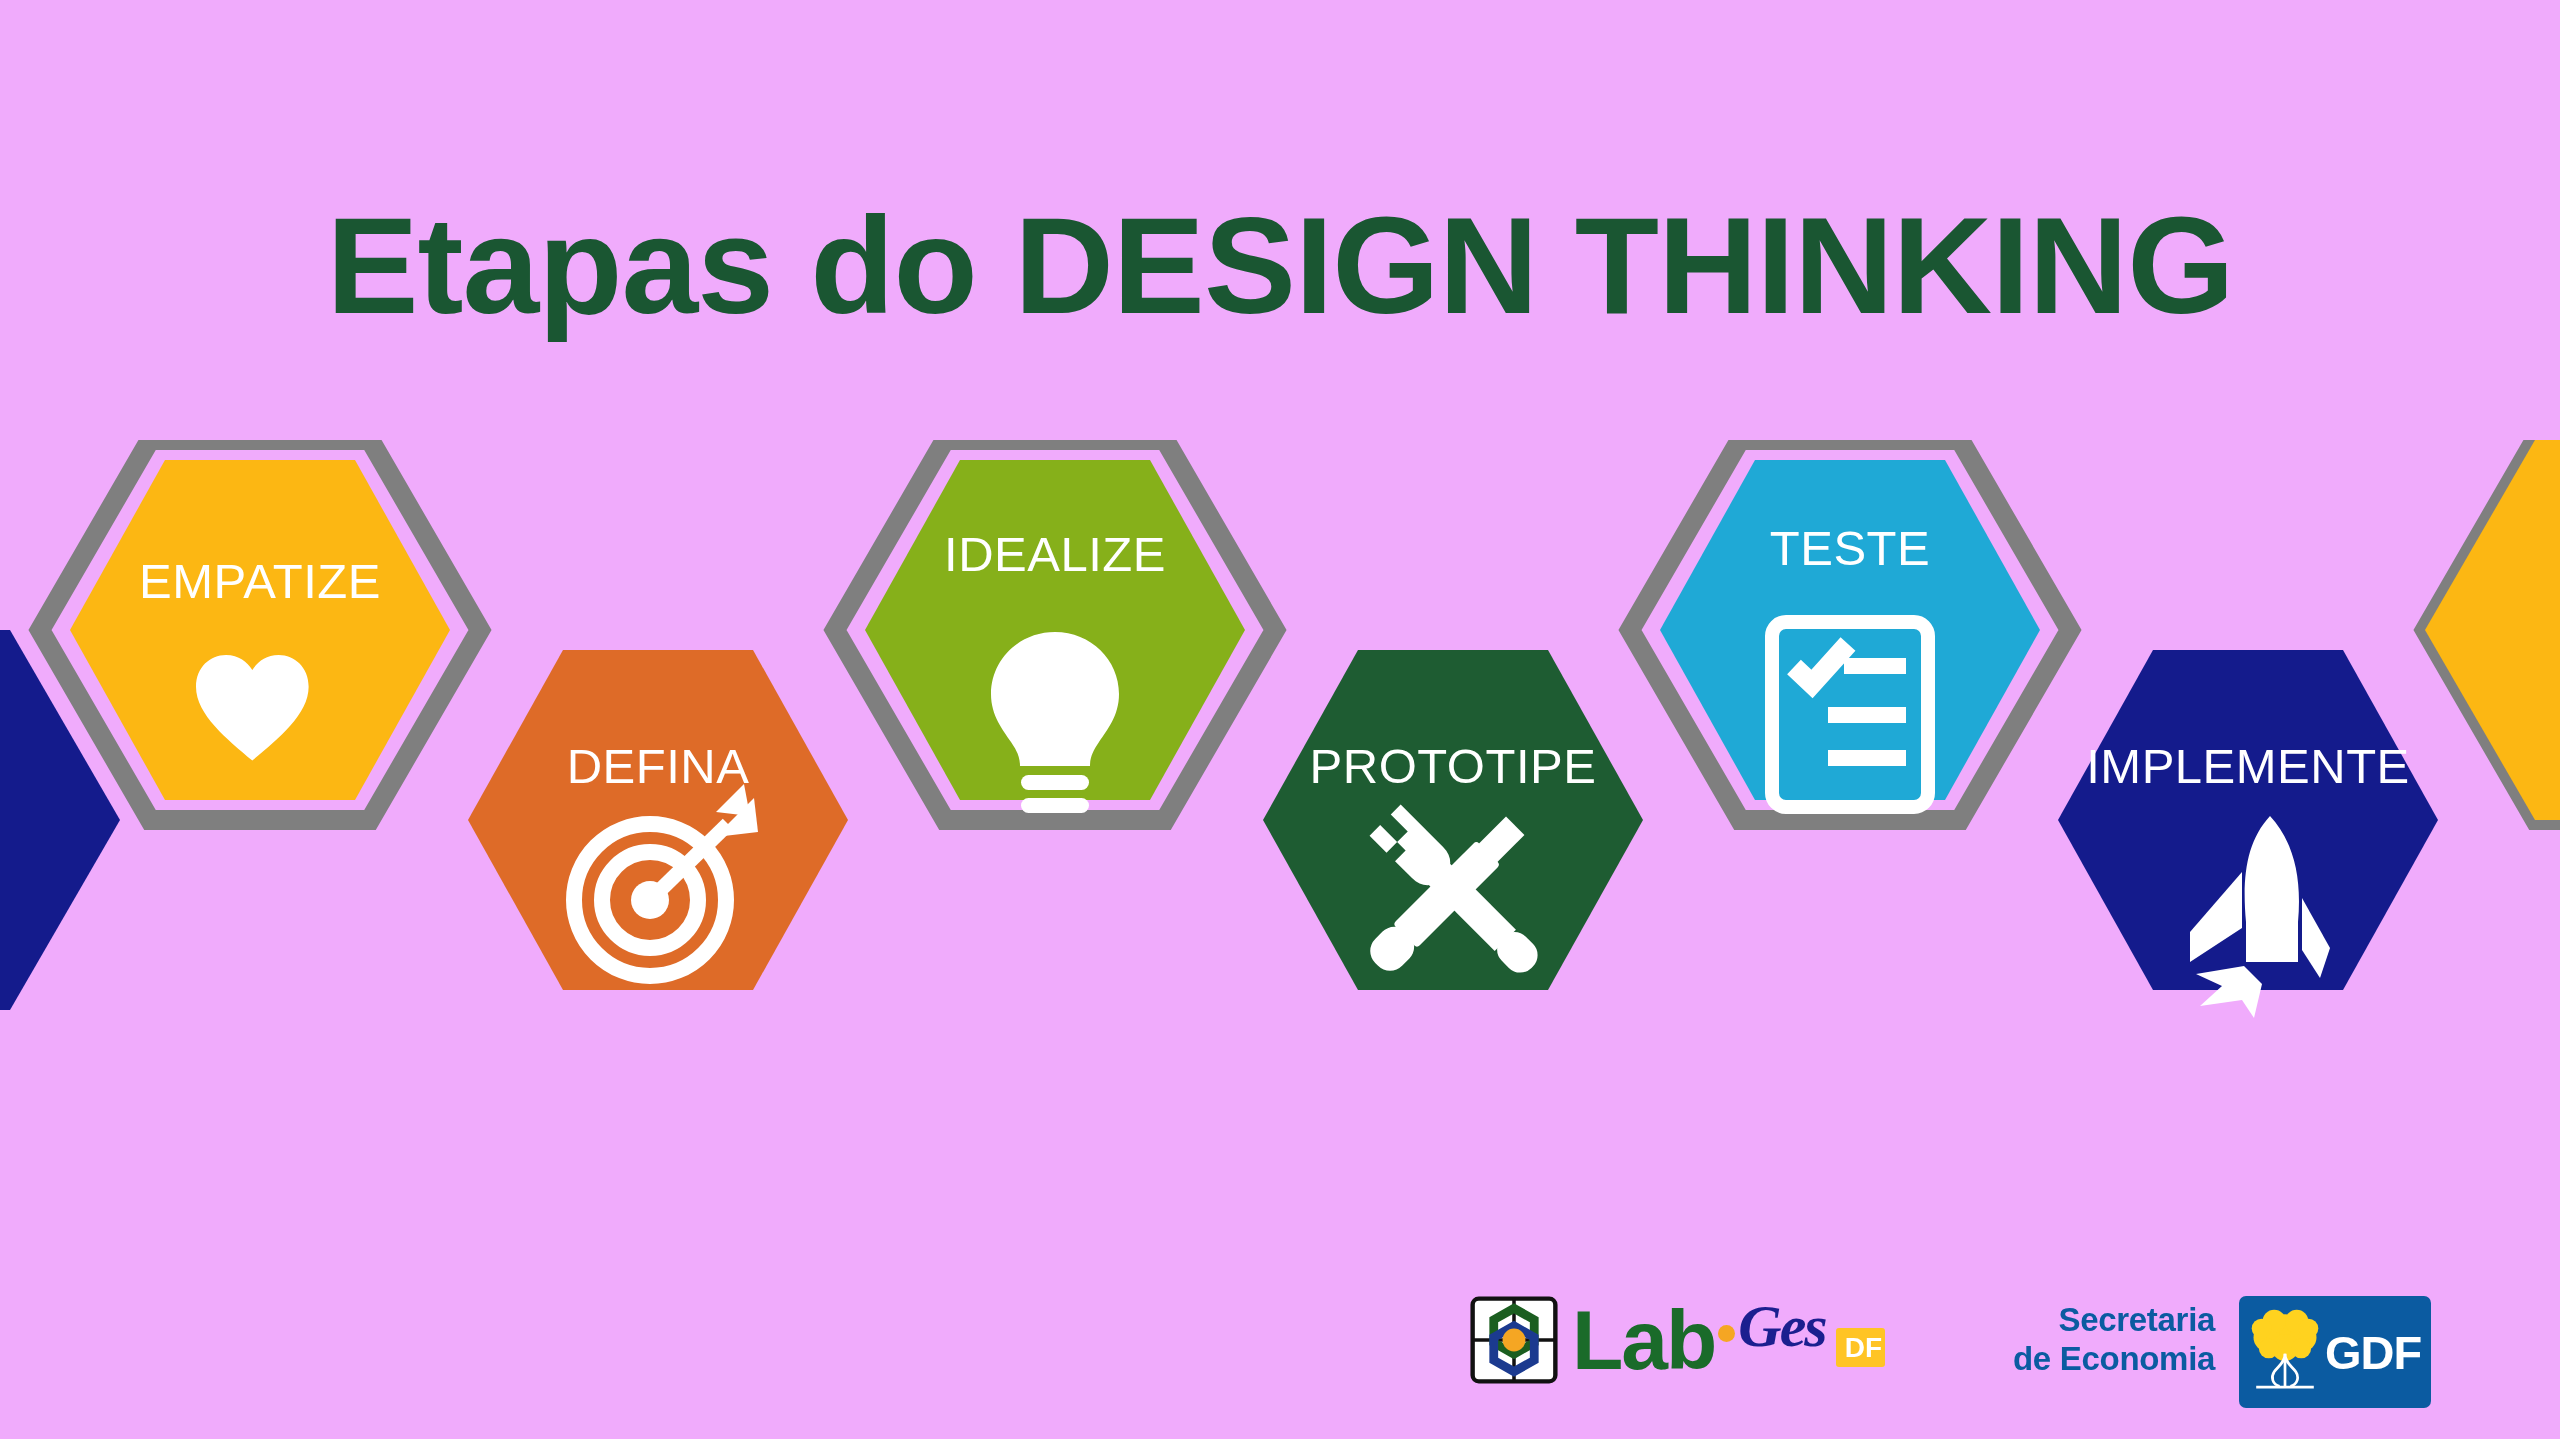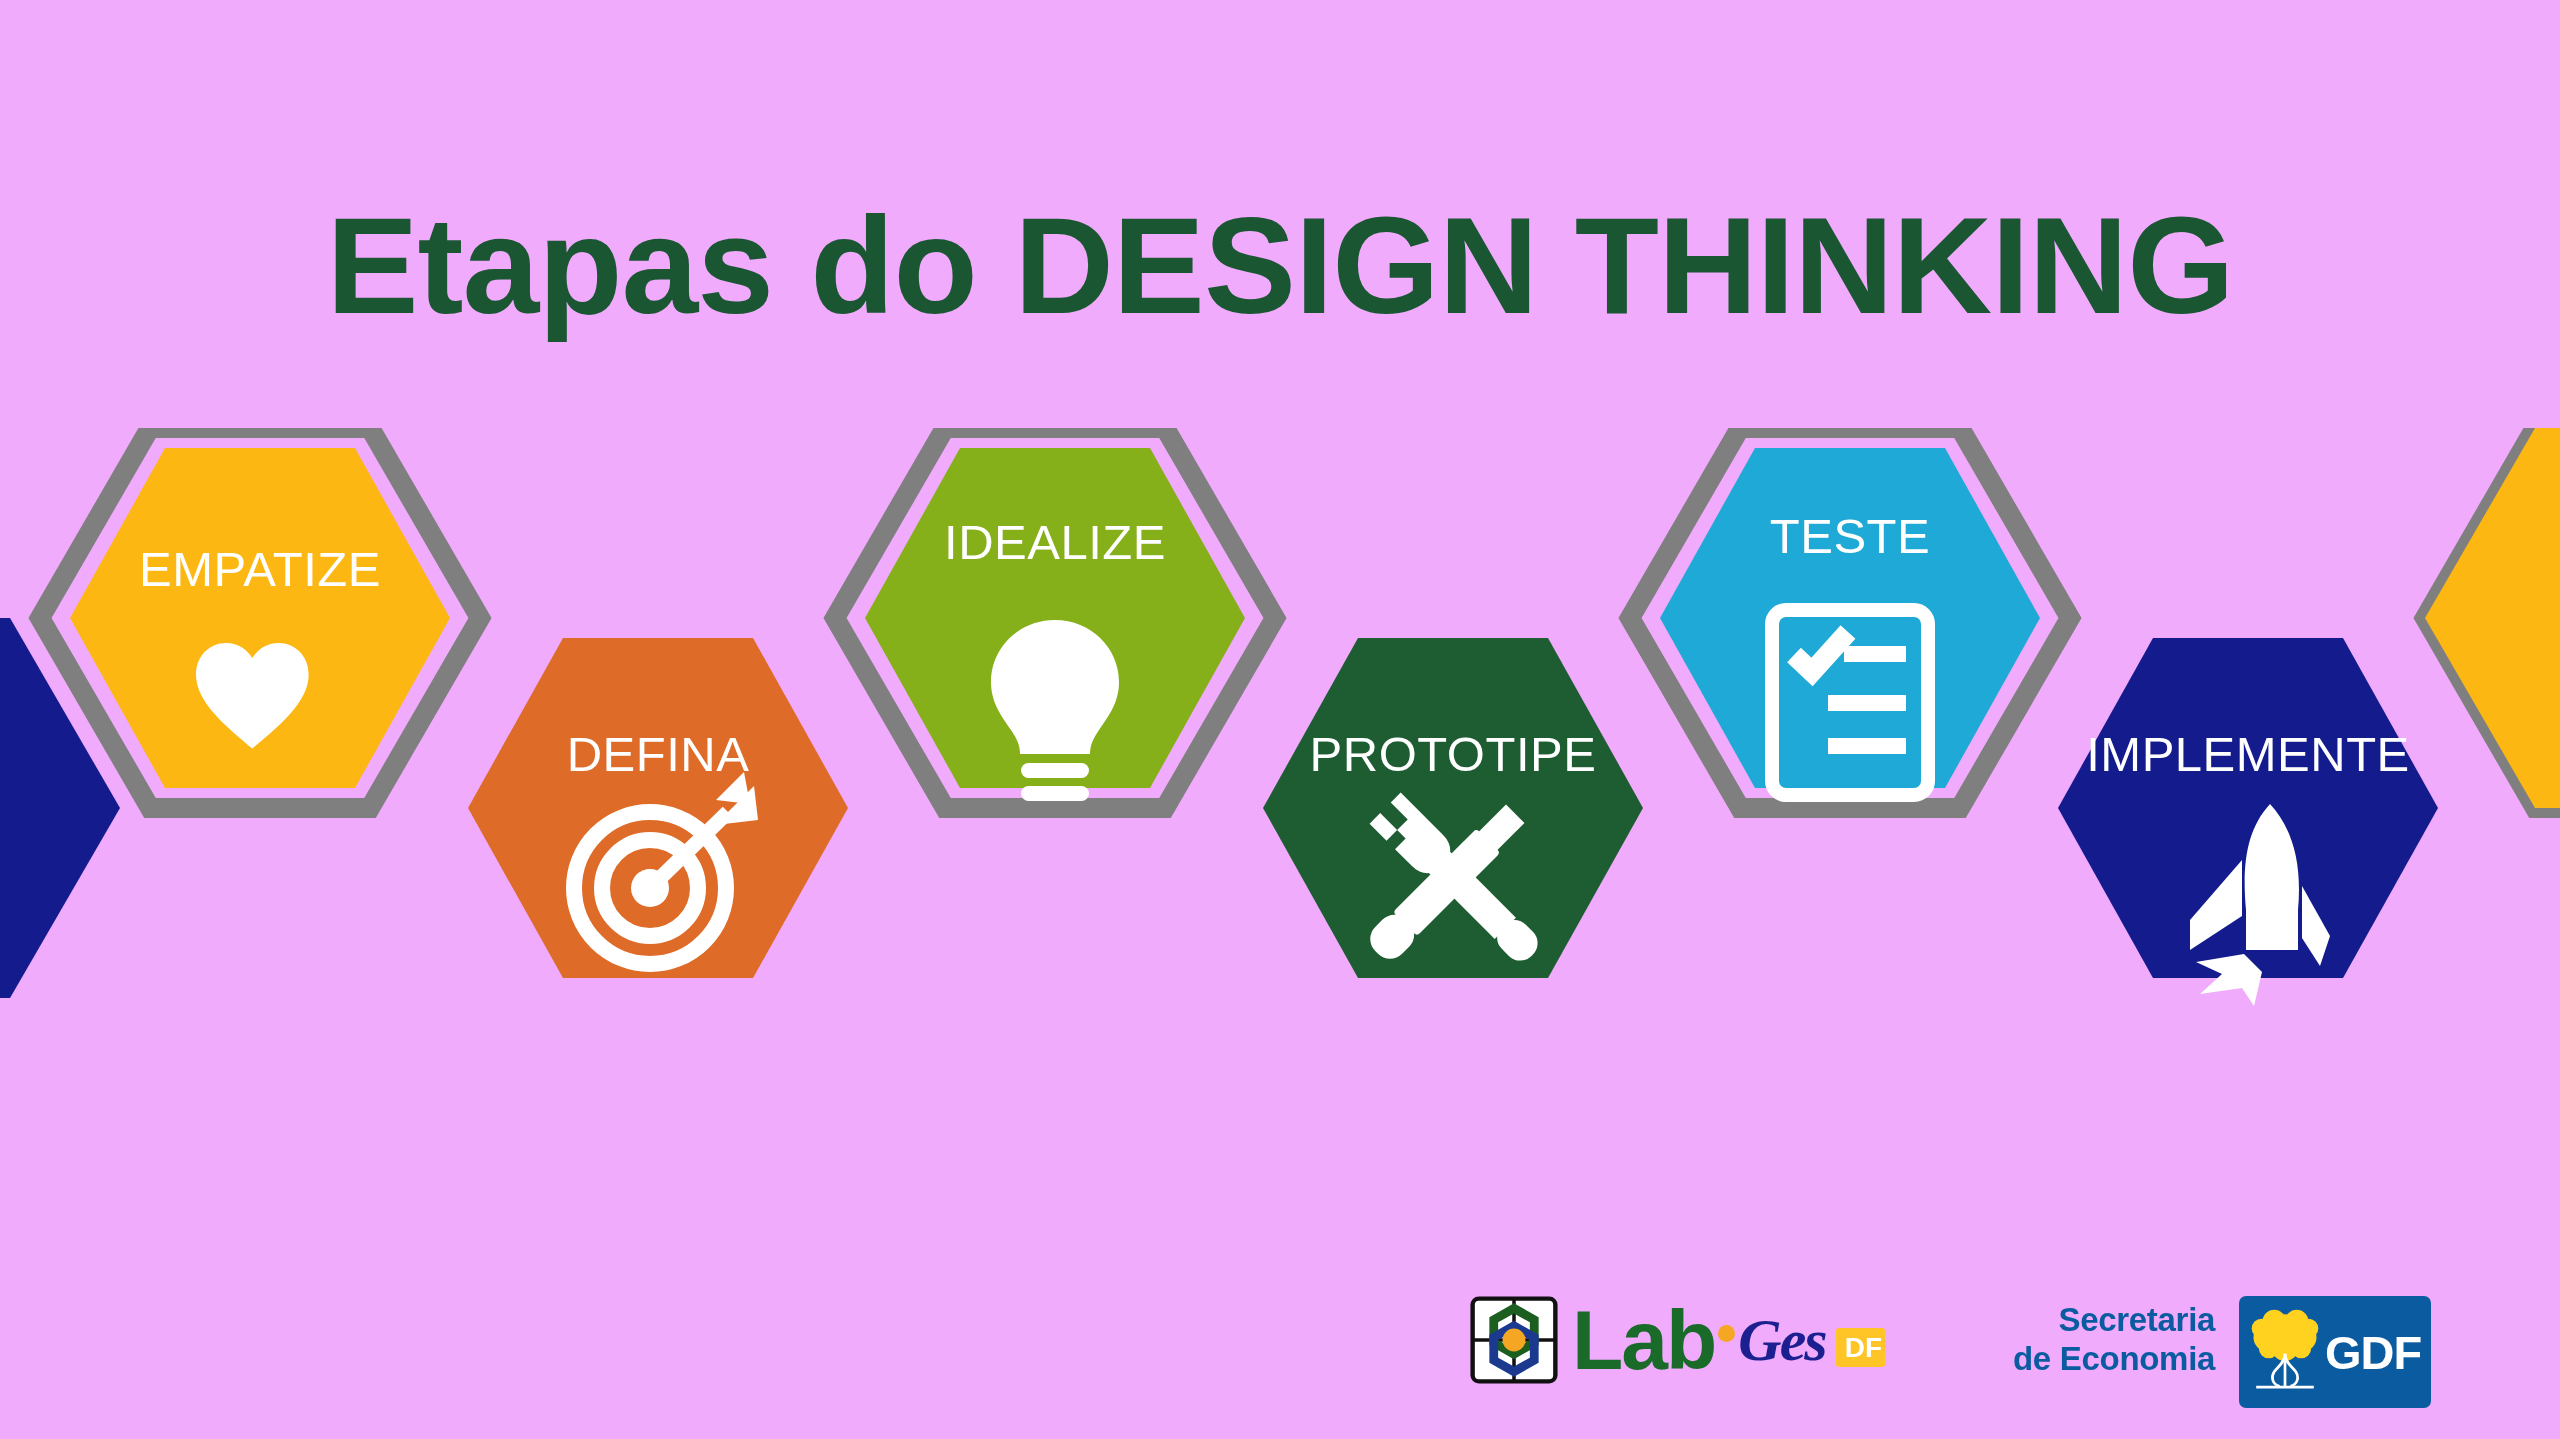--- a/index.html
+++ b/index.html
@@ -30,21 +30,21 @@
     font-weight: 700;
     color: #1a5632;
     letter-spacing: -1px;
     white-space: nowrap;
   }
 
   
   #hexband {
     position: absolute;
     left: 0;
-    top: 428px;
+    top: 440px;
     width: 2560px;
     height: 760px;
   }
   #hexband svg { display: block; width: 2560px; height: 760px; }
 
   .hex-label {
     fill: #ffffff;
     font-family: "Liberation Sans", sans-serif;
     font-size: 49px;
     letter-spacing: 0.5px;
@@ -70,21 +70,21 @@
     display: flex;
     align-items: center;
     gap: 14px;
   }
   #labges-mark {
     width: 88px;
     height: 88px;
   }
   #labges-word {
     display: flex;
-    align-items: center;
+    align-items: flex-start;
     position: relative;
   }
   .lg-lab {
     font-size: 84px;
     font-weight: 700;
     color: #1a6b2a;
     font-family: "Liberation Sans", sans-serif;
     letter-spacing: -2px;
   }
   .lg-dot {

